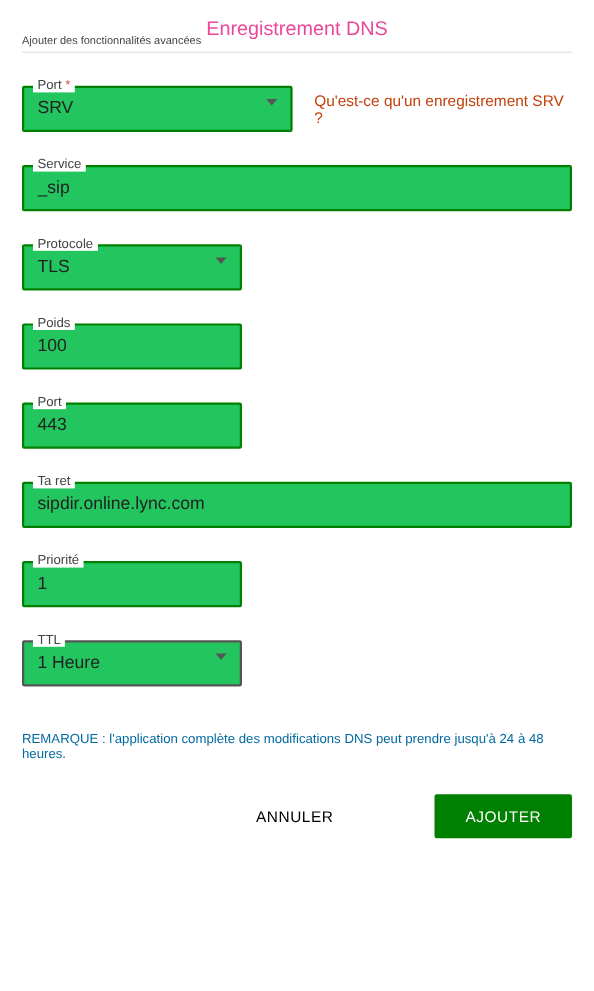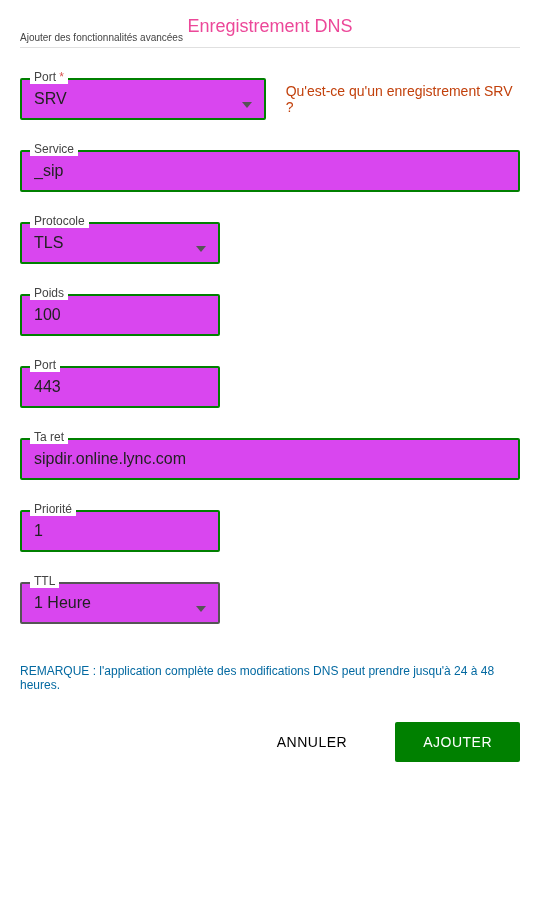--- a/index.html
+++ b/index.html
@@ -56,23 +56,23 @@
     .required-star {
       color: #d9534f;
     }
     .input-box {
       border: 2px solid #008000;
       border-radius: 2px;
       padding: 10px 12px;
       font-size: 16px;
       color: #222;
       display: flex;
-      align-items: flex-end;
+      align-items: flex-start;
       justify-content: space-between;
-      background: #d946ef;
+      background: #22c55e;
     }
     .input-box.dark {
       border: 2px solid #555;
     }
     .input-box input {
       border: none;
       outline: none;
       font-size: 16px;
       width: 100%;
       color: #222;
@@ -117,20 +117,21 @@
     }
     .btn-cancel {
       color: #000000;
       font-weight: 500;
     }
     .btn-add {
       background: #008000;
       color: #fff;
       border-radius: 2px;
       font-weight: 500;
+      margin-left: 44px;
     }
   </style>
 </head>
 <body>
 
 <div class="header">
   <div class="header-left">Ajouter des fonctionnalités avancées</div>
   <div class="header-center">Enregistrement DNS</div>
 </div>
 

